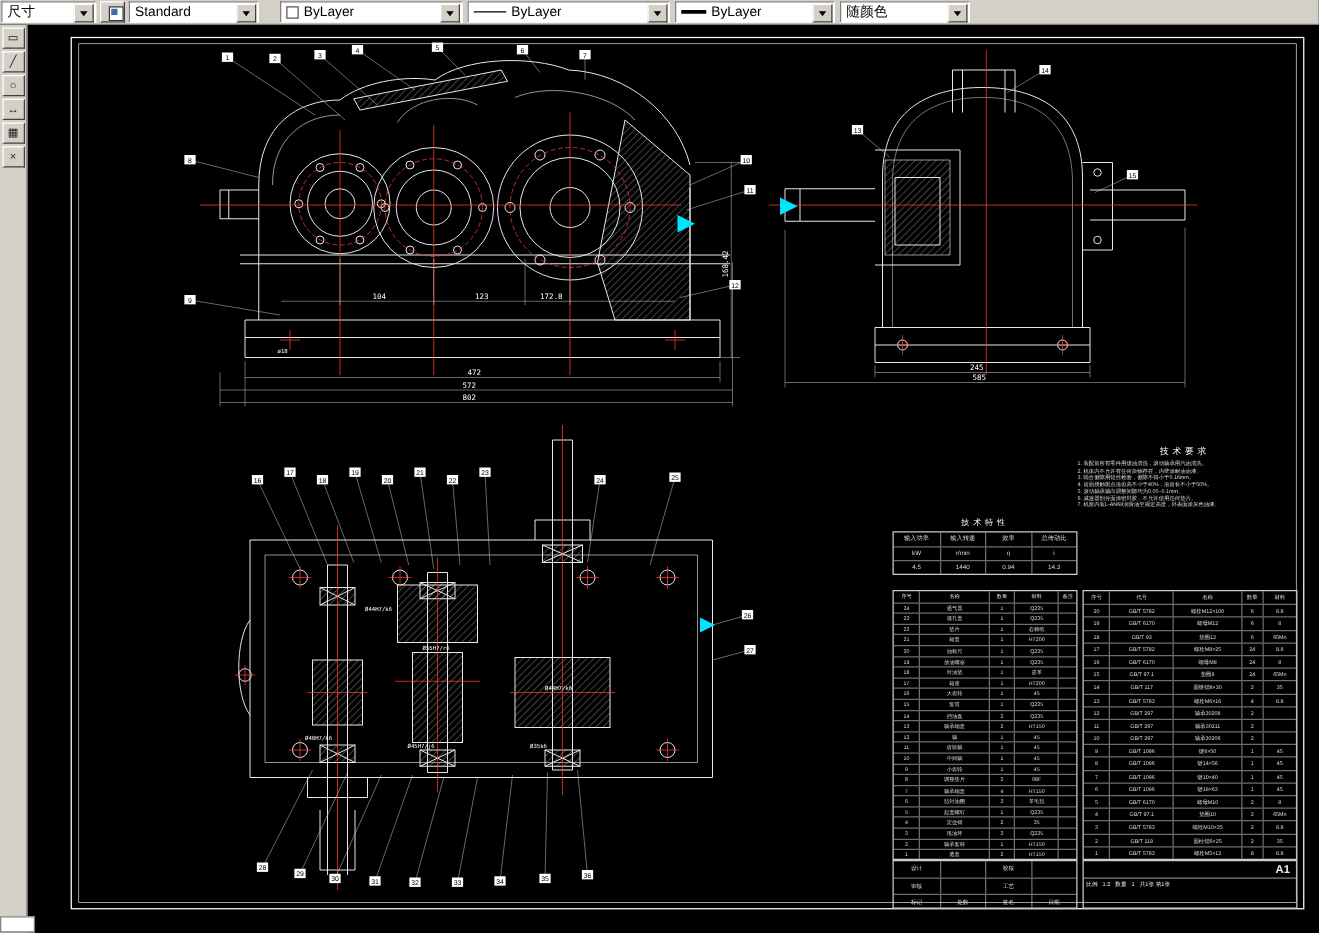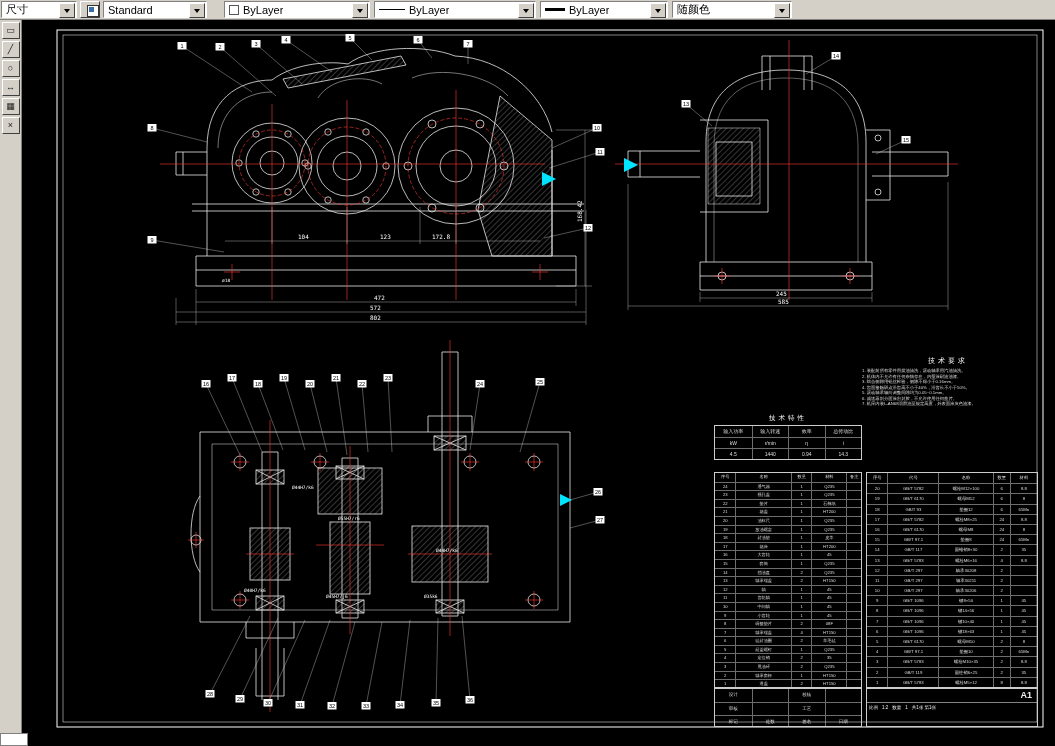--- a/index.html
+++ b/index.html
@@ -772,21 +772,21 @@
         <span class="arr"></span>
       </span>
   </div>
   <div class="combo" style="left:540px;width:128px;">
     <span class="lw-glyph"></span>
     <span class="combo-text">ByLayer</span>
     <span class="combo-btn">
         <span class="arr"></span>
       </span>
   </div>
-  <div class="combo" style="left:672px;width:120px;">
+  <div class="combo" style="left:672px;width:104px;">
     <span class="combo-text">随颜色</span>
     <span class="combo-btn">
         <span class="arr"></span>
       </span>
   </div>
 </div>
 
 <div id="left-toolbar">
     <div class="ltb">▭</div>
     <div class="ltb">╱</div>

